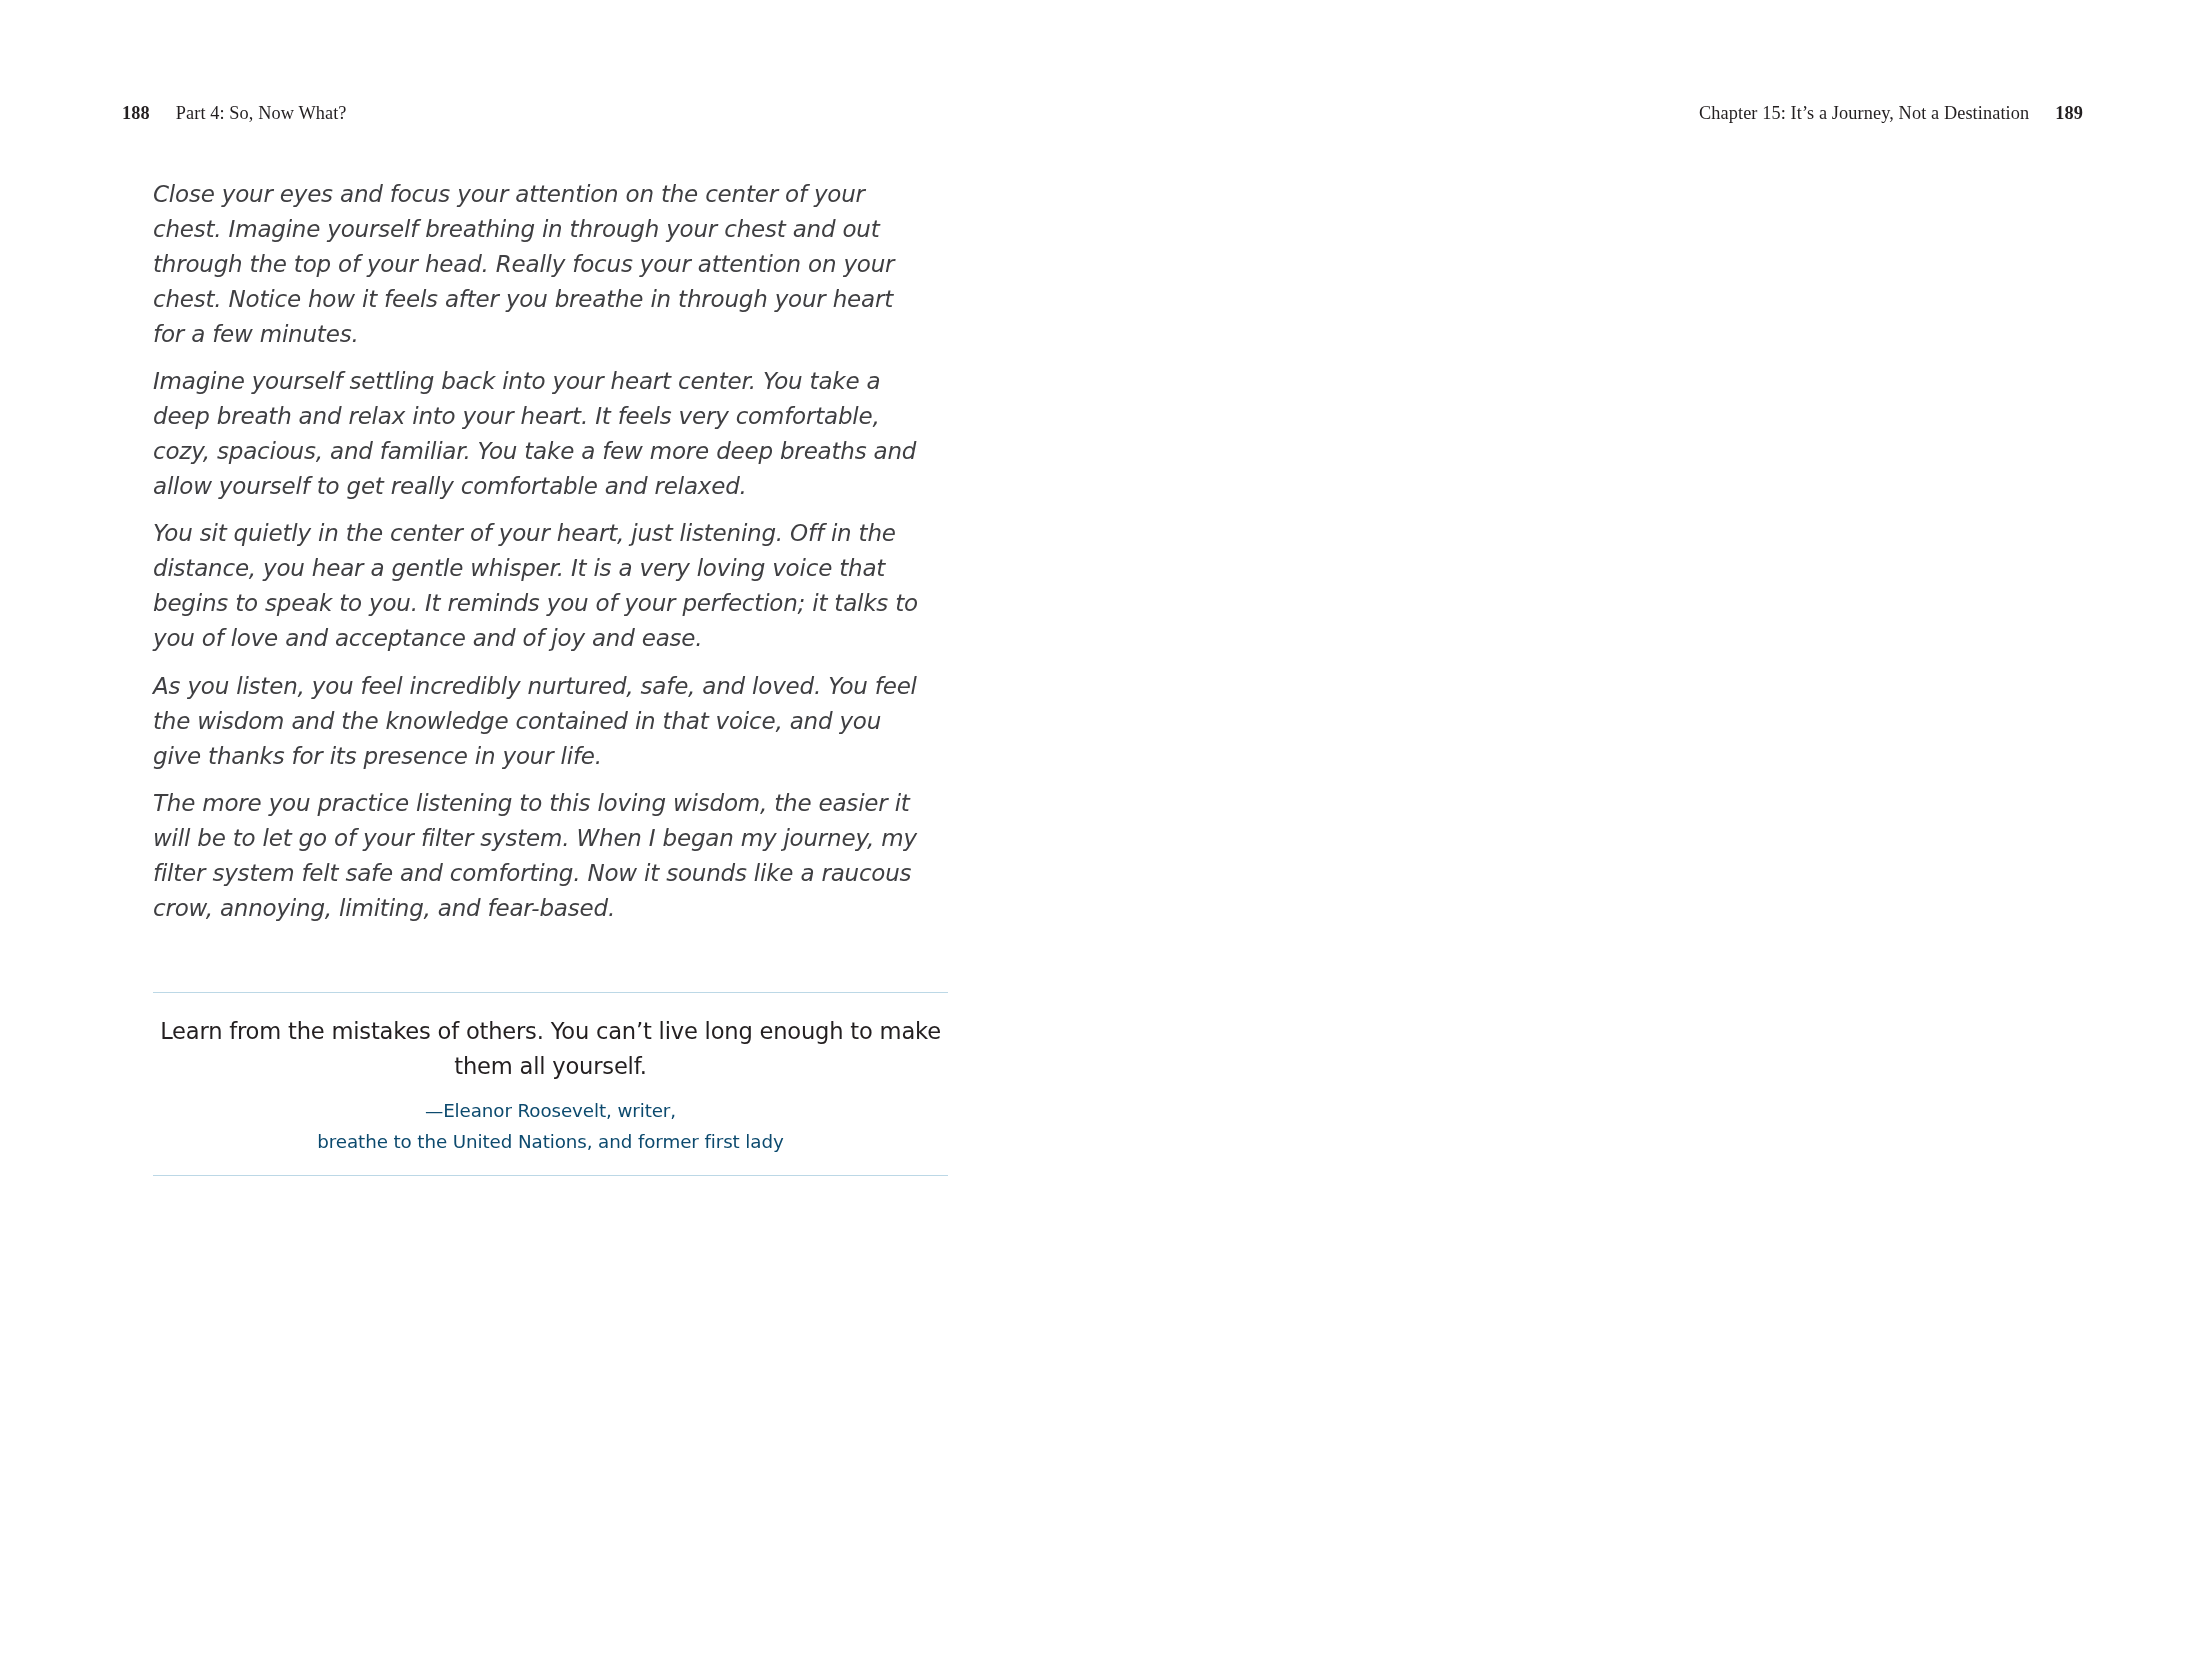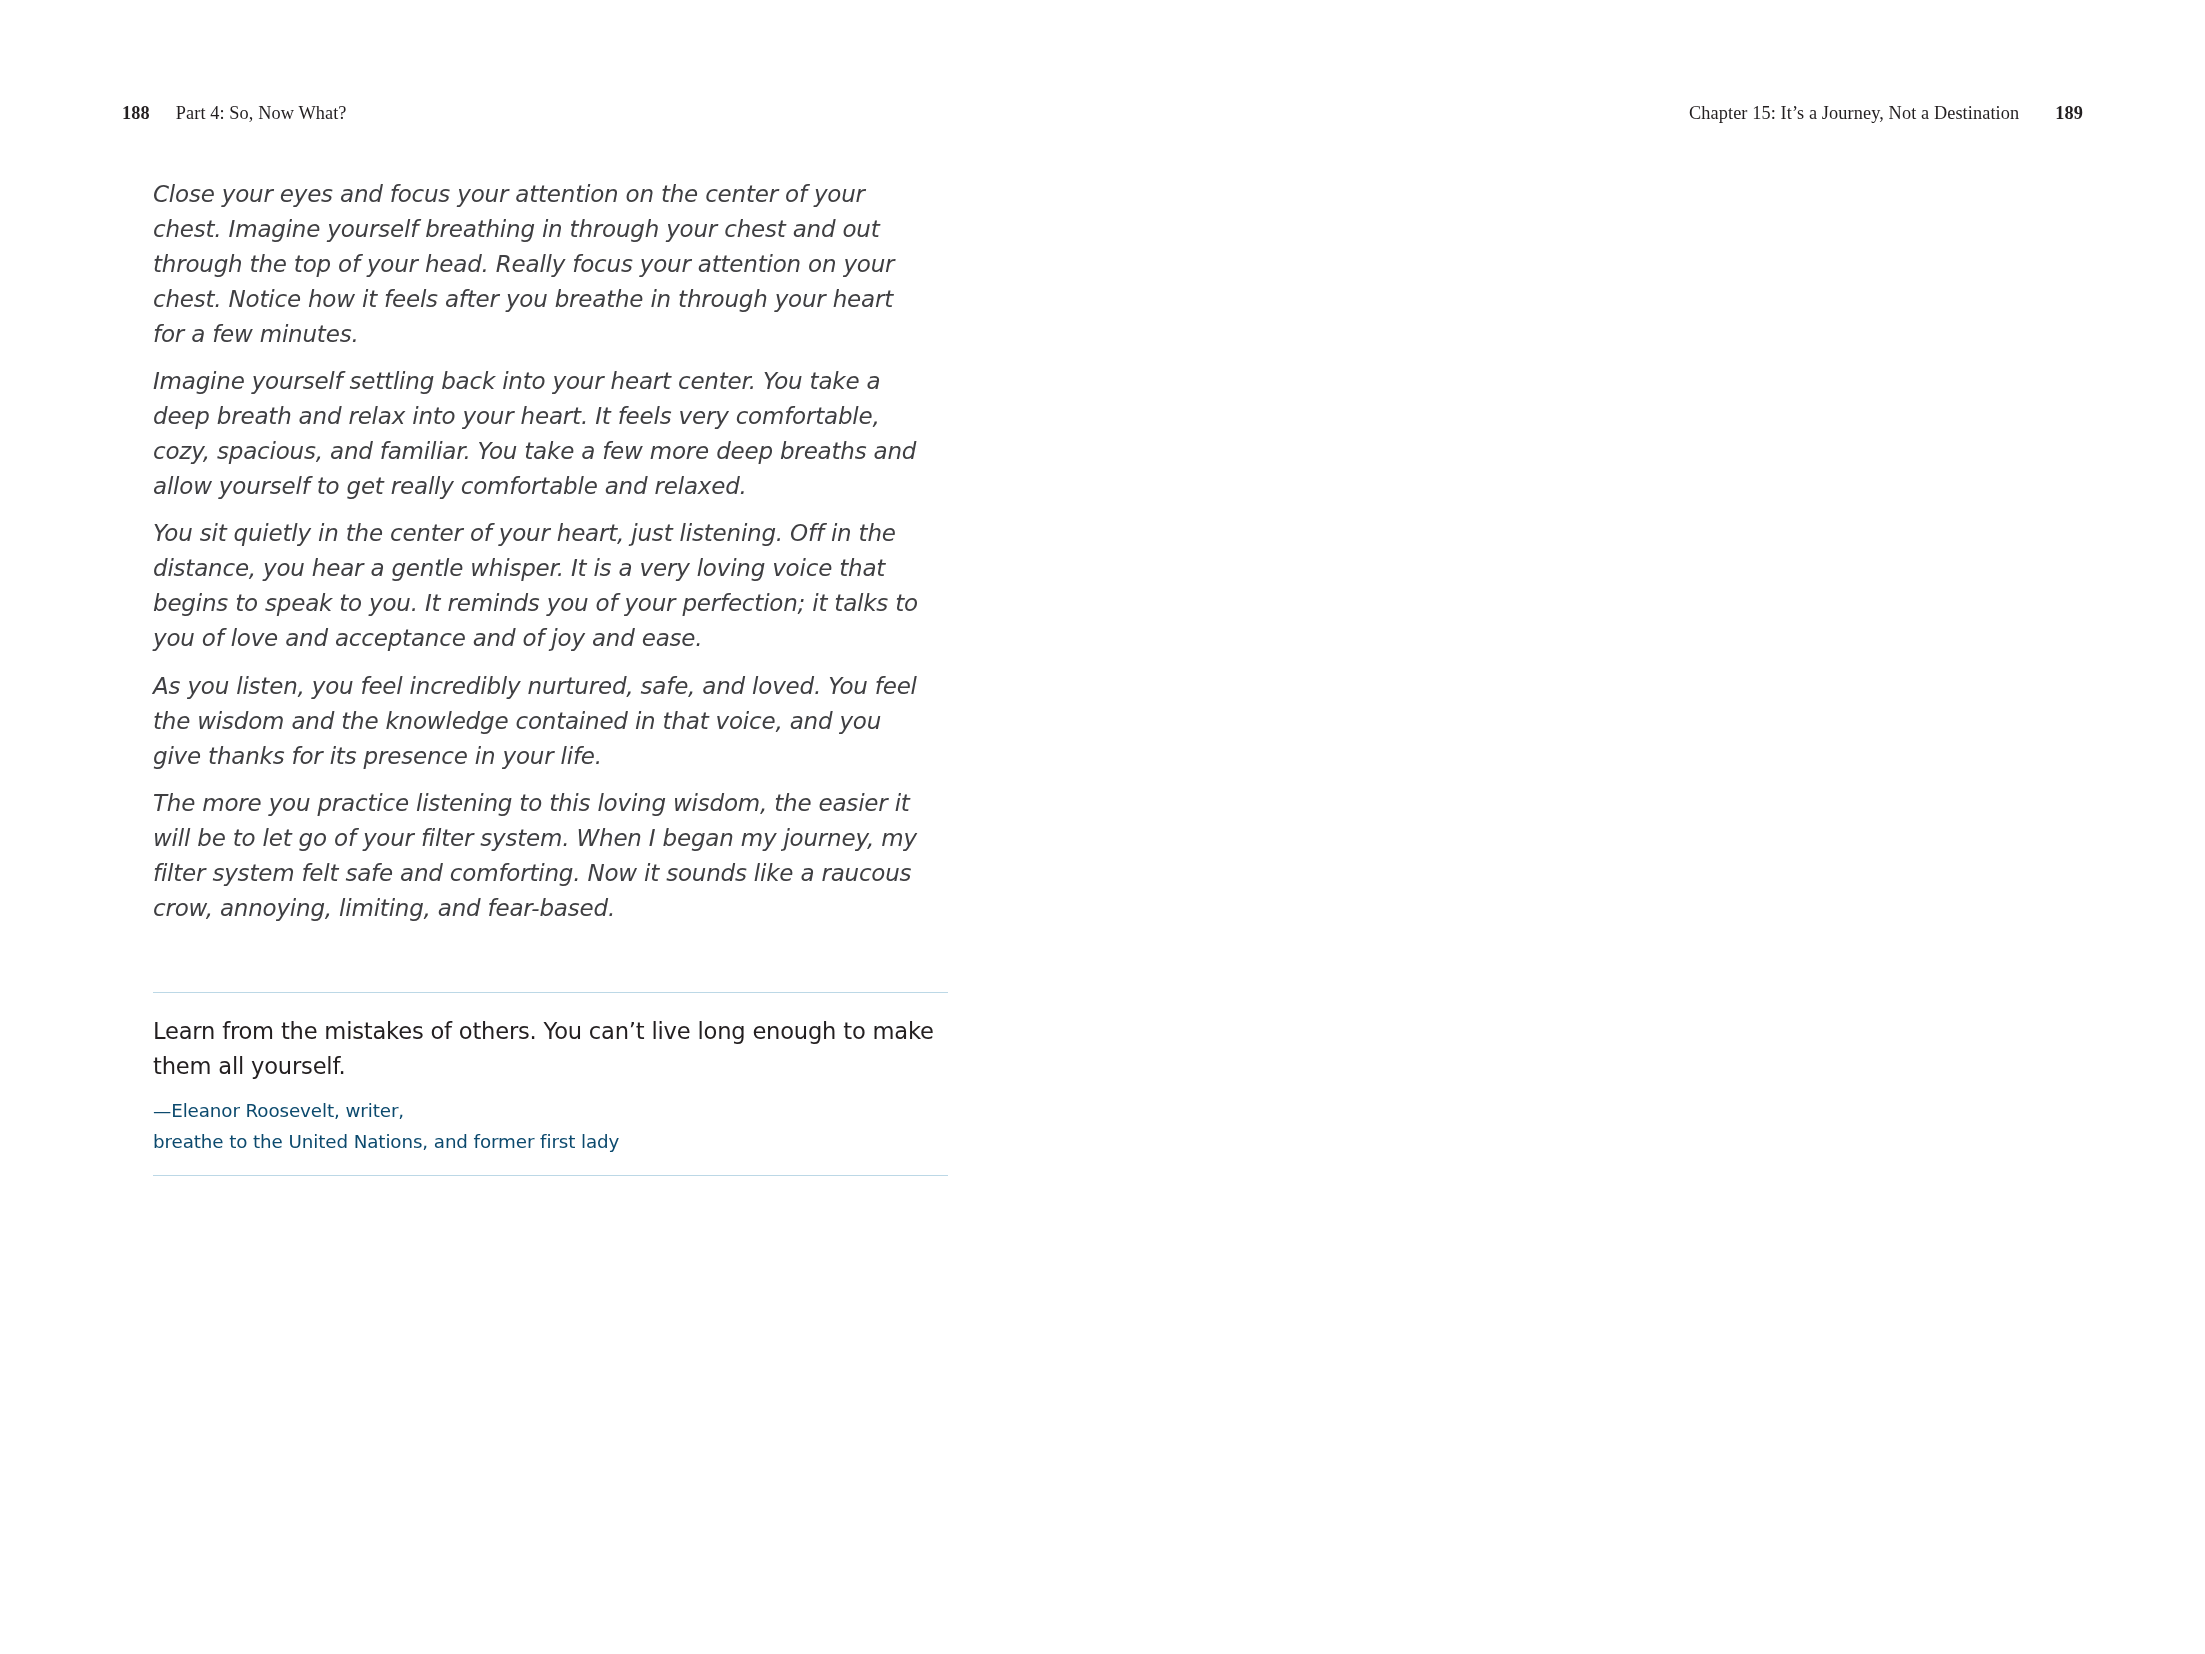--- a/index.html
+++ b/index.html
@@ -54,21 +54,21 @@
     font-weight: 700;
     margin-right: 26px;
   }
   .runhead-right {
     right: 122px;
     display: flex;
     align-items: flex-start;
   }
   .runhead-right .folio {
     font-weight: 700;
-    margin-left: 36px;
+    margin-left: 26px;
   }
 
   
   .col-left {
     position: absolute;
     left: 153px;
     top: 177px;
     width: 771px;
   }
   .med-para {
@@ -81,20 +81,21 @@
     letter-spacing: -0.2px;
   }
 
   
   .quotebox {
     margin-top: 66px;
     border-top: 1.8px solid #bcd8e6;
     border-bottom: 1.8px solid #bcd8e6;
     padding: 21px 0 18.3px 0;
     width: 795px;
+    text-align: center;
   }
   .quote-text {
     font-family: "DejaVu Sans", sans-serif;
     font-size: 22.6px;
     line-height: 35px;
     color: #231f20;
     margin: 0 0 11px 0;
     letter-spacing: -0.2px;
   }
   .quote-attr {

